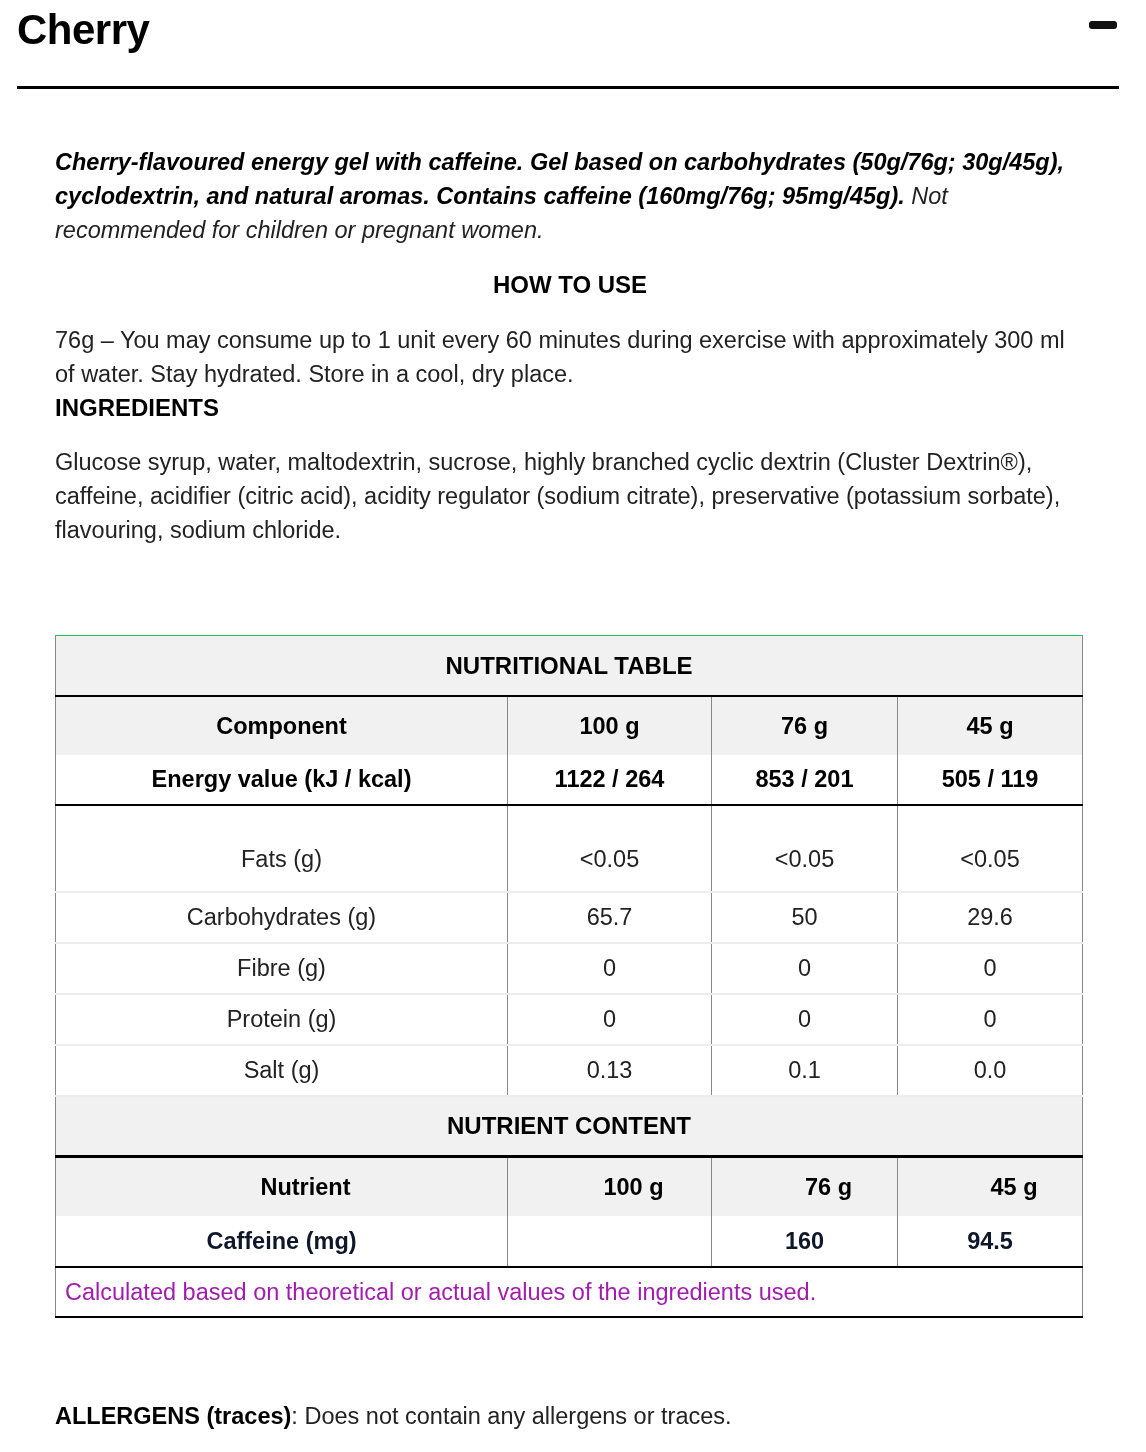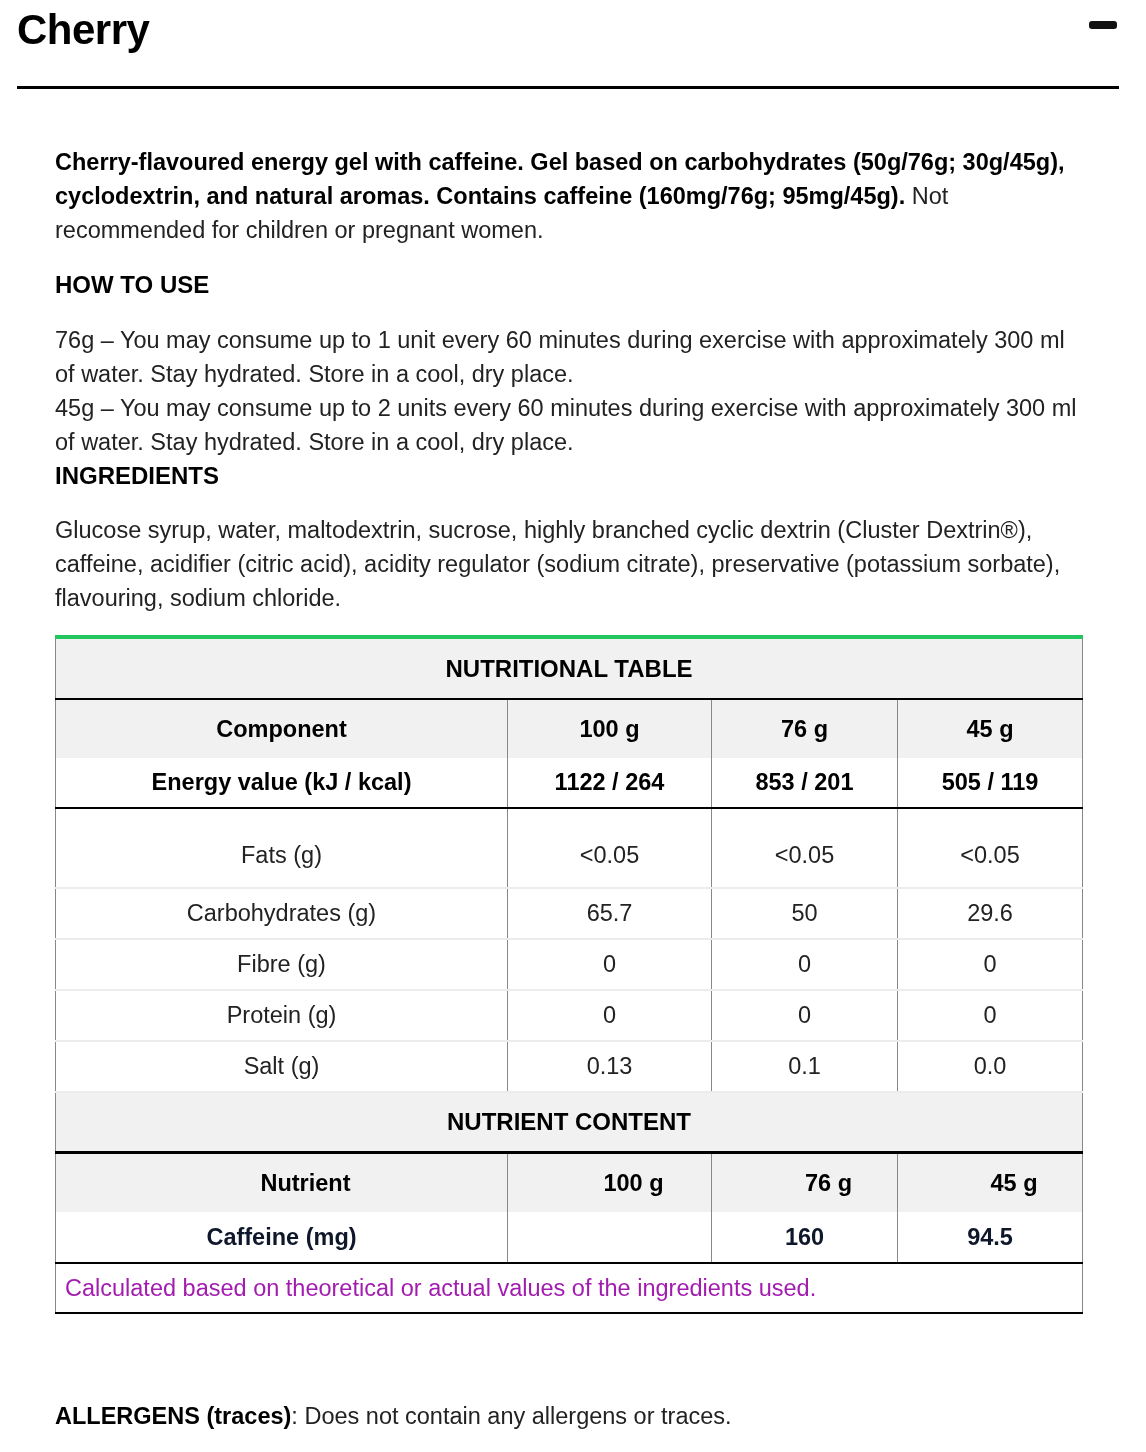--- a/index.html
+++ b/index.html
@@ -4,53 +4,52 @@
 <style>
   html, body { margin: 0; padding: 0; background: #ffffff; }
   body { width: 1146px; height: 1452px; position: relative; overflow: hidden; font-family: "Liberation Sans", sans-serif; color: #111; }
   .header { position: absolute; left: 17px; top: 0; width: 1102px; height: 86px; border-bottom: 3px solid #000; }
   .title { position: absolute; left: 0; top: 6px; font-size: 42px; font-weight: bold; letter-spacing: -0.5px; color: #000; }
   .collapse { position: absolute; right: 2px; top: 21px; width: 28px; height: 8px; background: #111; border-radius: 3px; cursor: pointer; }
   .content { position: absolute; left: 55px; top: 145px; width: 1030px; font-size: 23.5px; line-height: 34px; color: #222; }
   .content p { margin: 0; }
   .b { font-weight: bold; color: #000; }
   .h { font-weight: bold; color: #000; font-size: 24px; }
-  .intro { margin-bottom: 21px !important; }
-  .howto-h { margin-bottom: 21px !important; }
+  .intro { margin-bottom: 21px !important; font-style: italic; }
+  .howto-h { margin-bottom: 21px !important; text-align: center; }
   .ingr-h { margin-bottom: 20px !important; }
   .ingr-text { margin-bottom: 22px !important; }
 
   table.nt { position: absolute; left: 55px; top: 635px; width: 1027px; border-collapse: collapse; font-size: 23.5px; table-layout: fixed; }
   .nt td { text-align: center; vertical-align: middle; padding: 0; border-left: 1px solid #888; border-right: 1px solid #888; }
   .nt .gray { background: #f1f1f1; }
-  .nt .title-row td { height: 59px; border-top: 4px solid #22c55e; border-bottom: 2px solid #000; font-weight: bold; color: #000; font-size: 24px; }
+  .nt .title-row td { height: 59px; border-top: 1px solid #22c55e; border-bottom: 2px solid #000; font-weight: bold; color: #000; font-size: 24px; }
   .nt .hdr-row td { height: 58px; font-weight: bold; color: #000; }
   .nt .energy-row td { height: 49px; border-bottom: 2px solid #000; font-weight: bold; color: #000; }
   .nt .data-row td { height: 49px; border-bottom: 2px solid #ececec; color: #222; }
-  .nt .data-row.first td { height: 64px; padding-top: 14px; }
+  .nt .data-row.first td { height: 64px; padding-top: 21px; }
   .nt .section-row td { height: 58px; border-bottom: 3px solid #000; font-weight: bold; color: #000; font-size: 24px; margin-left: 21px; }
   .nt .nhdr-row td { height: 58px; font-weight: bold; color: #000; padding-left: 48px; }
   .nt .caff-row td { height: 50px; border-bottom: 2px solid #000; font-weight: bold; color: #0f172a; }
   .nt .note-row td { height: 48px; border-bottom: 2px solid #000; text-align: left; padding-left: 9px; font-weight: normal; color: #a21caf; }
   .allergens { position: absolute; left: 55px; top: 1403px; font-size: 23.5px; color: #222; }
 </style>
 </head>
 <body>
 
 <div class="header">
   <div class="title">Cherry</div>
   <div class="collapse"></div>
 </div>
 
 <div class="content">
   <p class="intro"><span class="b">Cherry-flavoured energy gel with caffeine. Gel based on carbohydrates (50g/76g; 30g/45g), cyclodextrin, and natural aromas. Contains caffeine (160mg/76g; 95mg/45g).</span><span> Not recommended for children or pregnant women.</span></p>
 
   <p class="h howto-h">HOW TO USE</p>
   <p>76g – You may consume up to 1 unit every 60 minutes during exercise with approximately 300 ml of water. Stay hydrated. Store in a cool, dry place.</p>
-  <p>45g – You may consume up to 2 units every 60 minutes during exercise with approximately 300 ml of water. Stay hydrated. Store in a cool, dry place.</p>
 
   <p class="h ingr-h">INGREDIENTS</p>
   <p class="ingr-text">Glucose syrup, water, maltodextrin, sucrose, highly branched cyclic dextrin (Cluster Dextrin®), caffeine, acidifier (citric acid), acidity regulator (sodium citrate), preservative (potassium sorbate), flavouring, sodium chloride.</p>
 </div>
 
 <table class="nt">
   <colgroup>
     <col style="width:452px">
       <col style="width:204px">
       <col style="width:186px">

